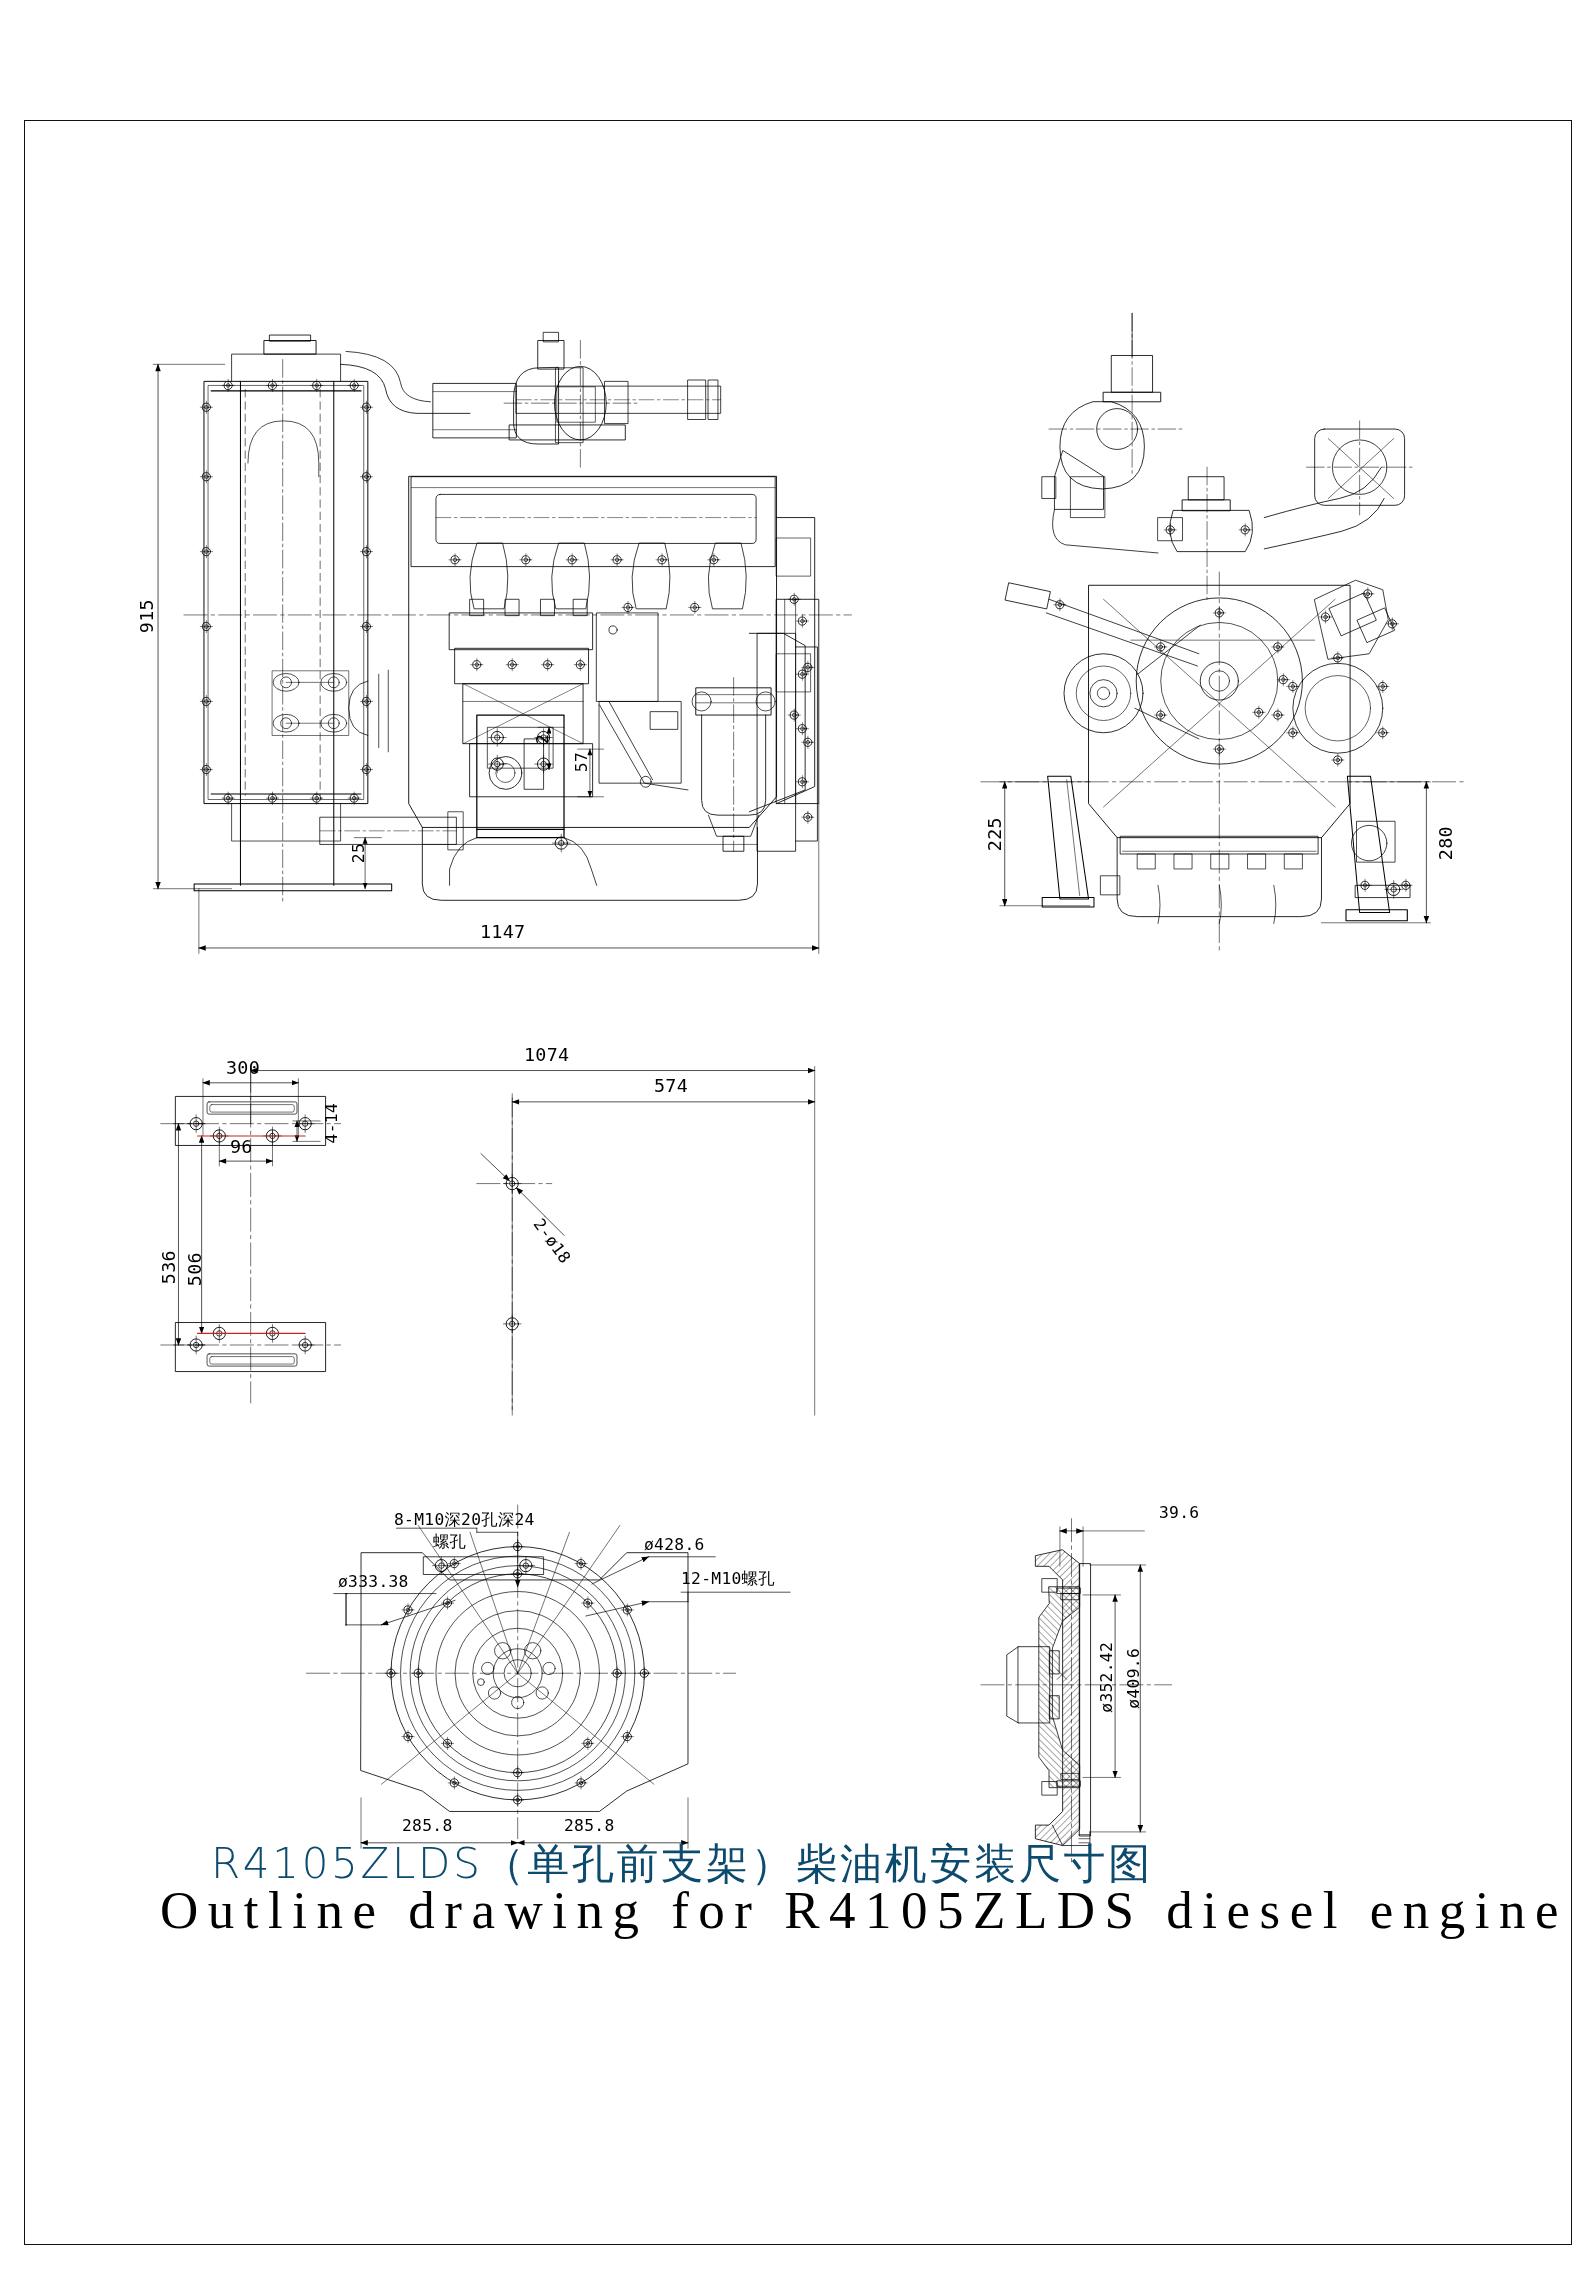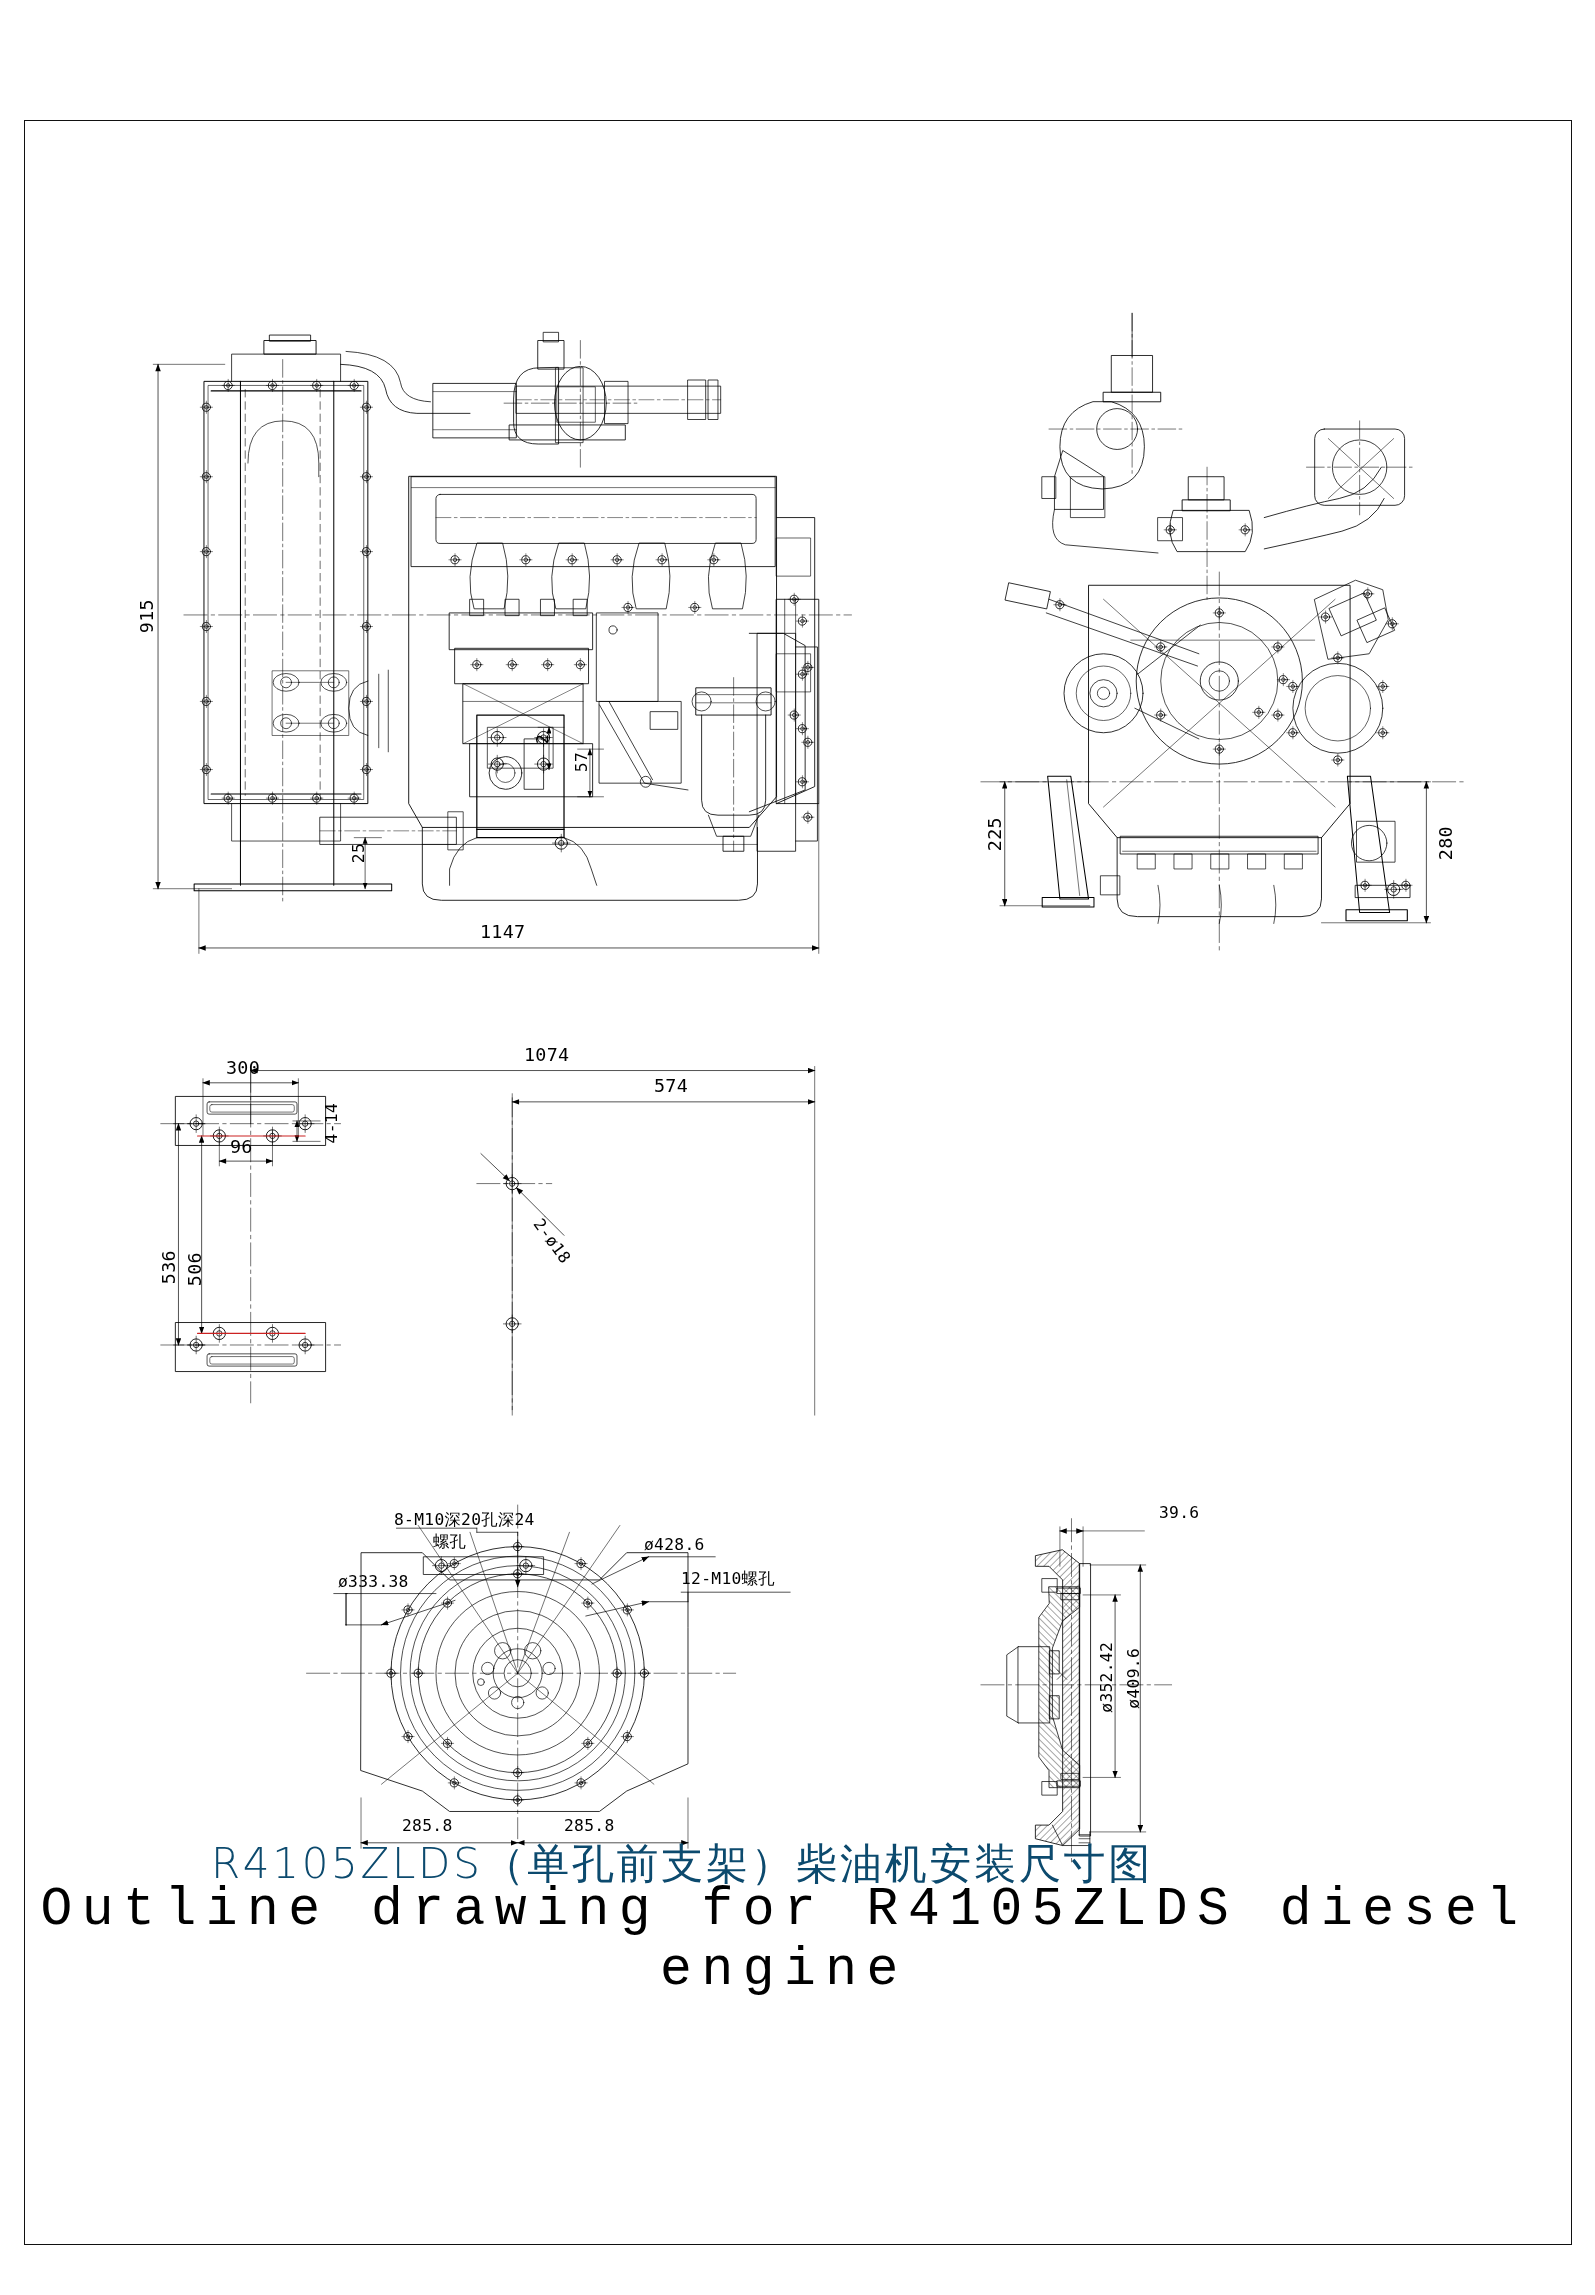--- a/index.html
+++ b/index.html
@@ -20,22 +20,22 @@
     box-sizing:border-box;
     background:#ffffff;
   }
   svg.layer{position:absolute;left:0;top:0;width:1596px;height:2295px;pointer-events:none;}
   .dimtxt{
     position:absolute;
     font-family:"DejaVu Sans Mono","Liberation Mono",monospace;
     color:#000;white-space:nowrap;letter-spacing:0.3px;
   }
   .title-en{
-    position:absolute;left:0;top:1880px;width:1568px;text-align:center;
-    font-family:Liberation Mono, monospace;
+    position:absolute;left:0;top:1880px;width:1568px;text-align:right;
+    font-family:Liberation Serif, serif;
     font-size:53px;letter-spacing:9.5px;color:#000;
     -webkit-text-stroke:0px;
     font-weight:300;
   }
   .title-cn{
     position:absolute;left:0;top:1836px;width:1364px;text-align:center;
     font-family:"DejaVu Sans","Liberation Sans",sans-serif;
     font-size:42px;letter-spacing:2.7px;color:#0c4a6e;font-weight:300;
   }
   .vert{writing-mode:vertical-rl;transform:rotate(180deg);}

